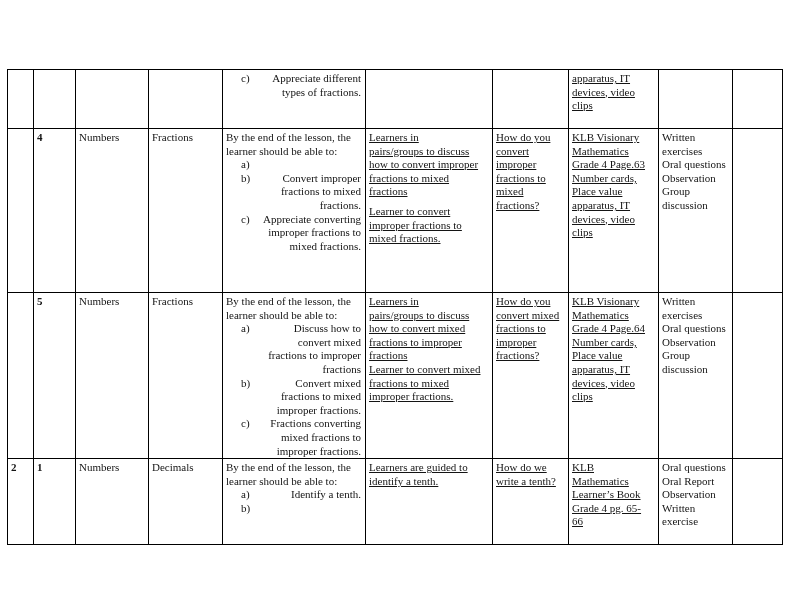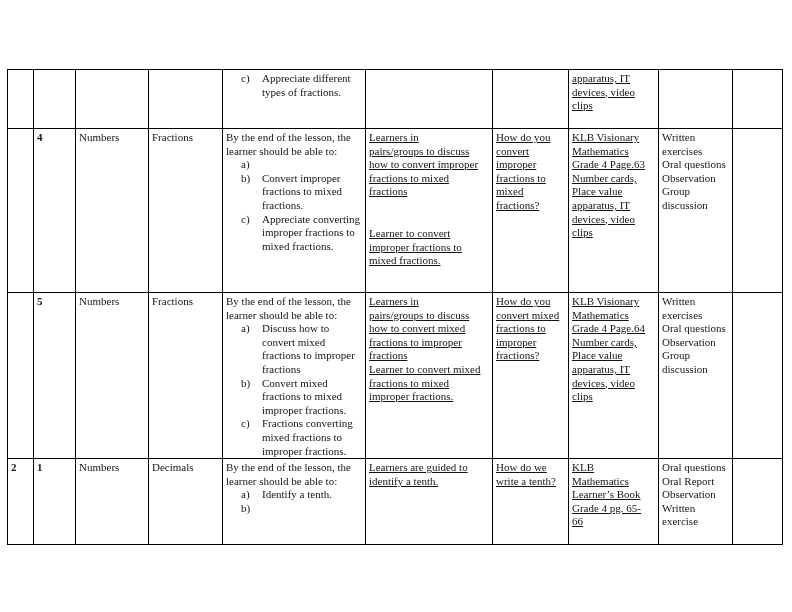--- a/index.html
+++ b/index.html
@@ -24,22 +24,22 @@
     border-bottom:1px solid var(--border,#000000);
     padding:2px 4px 2px 3px;
     font-size:11px;line-height:13.6px;
     color:var(--text,#141414);
     overflow:hidden;
   }
   .b{font-weight:bold;}
   .pre{white-space:pre-line;text-decoration:underline;}
   .oc-item{display:flex;padding-left:15px;}
   .oc-m{width:21px;flex:none;}
-  .oc-t{flex:1;}
-  .gap{margin-top:28px;}
+  .oc-t{flex:1;text-align:right;}
+  .gap{margin-top:6px;}
 </style>
 </head>
 <body>
 
 <div class="sheet">
 
   <div class="trow">
     <div class="c b"></div>
     <div class="c b"></div>
     <div class="c"></div>

